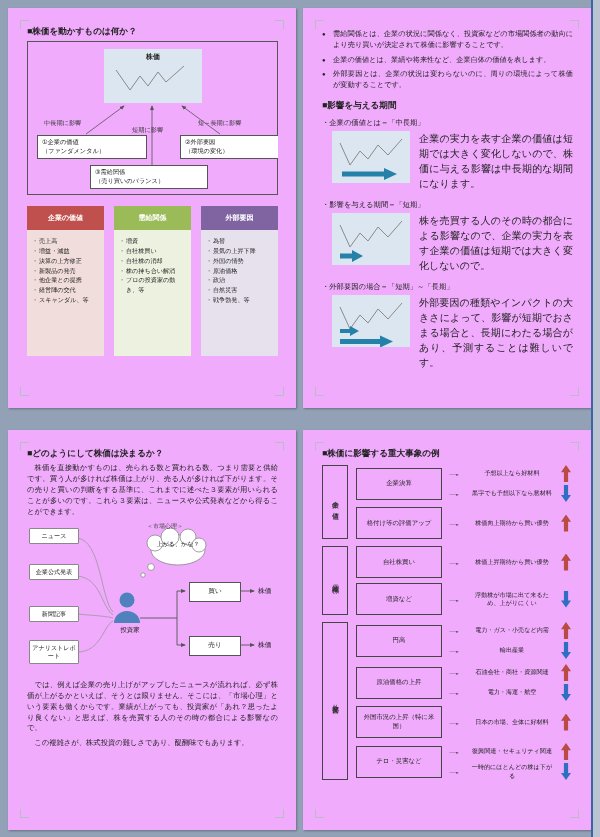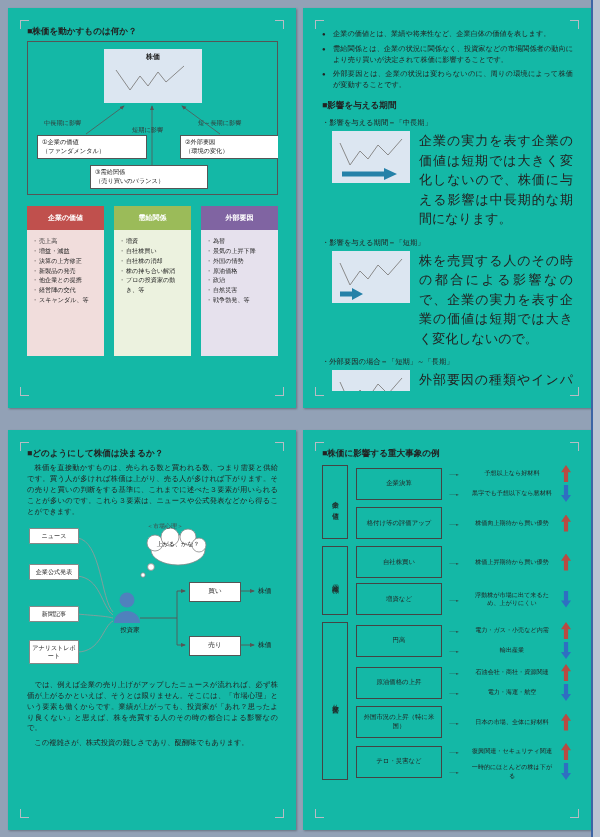--- a/index.html
+++ b/index.html
@@ -6,21 +6,21 @@
   body{
     width:600px;height:837px;position:relative;overflow:hidden;
     background:#92a1b6;
     font-family:"Liberation Sans","DejaVu Sans",sans-serif;
     color:#222;
   }
   .win-line{position:absolute;top:0;right:7px;width:2px;height:837px;background:#3c64a4;}
   .win-strip{position:absolute;top:0;right:0;width:7px;height:837px;background:#b9c3d2;}
 
   .page{
-    position:absolute;width:288px;height:400px;background:#14b8a6;
+    position:absolute;width:288px;height:400px;background:#f0abfc;
     box-shadow:1px 1px 2px rgba(0,0,0,.3);
   }
   #p1{left:8px;top:8px;}  #p2{left:303px;top:8px;}
   #p3{left:8px;top:430px;} #p4{left:303px;top:430px;}
 
   
   .cm{position:absolute;width:8px;height:8px;}
   .cm.tl{left:12px;top:12px;border-left:1px solid #b8bcc4;border-top:1px solid #b8bcc4;}
   .cm.tr{right:12px;top:12px;border-right:1px solid #b8bcc4;border-top:1px solid #b8bcc4;}
   .cm.bl{left:12px;bottom:12px;border-left:1px solid #b8bcc4;border-bottom:1px solid #b8bcc4;}
@@ -48,21 +48,21 @@
   .c-pur .hdr{background:#8064a2;} .c-pur .bod{background:#e6e1ed;}
 
   
   .blist{margin:4px 0 8px 0;}
   .blt{position:relative;padding-left:11px;font-size:7.2px;line-height:1.5;margin-bottom:4px;text-align:justify;}
   .blt::before{content:"●";position:absolute;left:0;top:1px;font-size:6px;color:#222;}
   .sec{margin-bottom:9px;}
   .seclbl{font-size:7.3px;margin-bottom:3px;}
   .secrow{display:flex;align-items:flex-start;}
   .thumb{margin-left:10px;flex:none;}
-  .sectxt{font-size:13px;line-height:1.5;margin-left:9px;width:158px;text-align:justify;}
+  .sectxt{font-size:10px;line-height:1.5;margin-left:9px;width:158px;text-align:justify;}
 
   
   .d3{position:relative;width:251px;height:152px;margin:4px 0 6px 0;}
   .src{position:absolute;left:2px;width:46px;border:1px solid #888;background:#fff;
        font-size:6.1px;line-height:1.3;text-align:center;padding:3px 1px;border-radius:1px;}
   .invlbl{position:absolute;left:80px;top:104px;width:46px;text-align:center;font-size:6.4px;}
   .bubcap{position:absolute;left:120px;top:0px;font-size:6px;color:#444;}
   .bubtxt{position:absolute;left:125px;top:18px;width:52px;text-align:center;font-size:6px;line-height:1.4;}
   .obox{position:absolute;left:162px;width:50px;height:18px;border:1px solid #555;background:#fff;
         display:flex;align-items:center;justify-content:center;font-size:6.6px;}
@@ -173,28 +173,28 @@
   </div>
 </div>
 
 <div class="page" id="p2">
   <div class="cm tl"></div>
   <div class="cm tr"></div>
   <div class="cm bl"></div>
   <div class="cm br"></div>
   <div class="content">
     <div class="blist">
+      <div class="blt">需給関係とは、企業の状況に関係なく、投資家などの市場関係者の動向により売り買いが決定されて株価に影響することです。</div>
       <div class="blt">企業の価値とは、業績や将来性など、企業自体の価値を表します。</div>
-      <div class="blt">需給関係とは、企業の状況に関係なく、投資家などの市場関係者の動向により売り買いが決定されて株価に影響することです。</div>
       <div class="blt">外部要因とは、企業の状況は変わらないのに、周りの環境によって株価が変動することです。</div>
     </div>
     <div class="h1" style="margin:7px 0 7px 0;">■影響を与える期間</div>
 
     <div class="sec">
-      <div class="seclbl">・影響を与える期間＝「中長期」</div>
+      <div class="seclbl">・企業の価値とは＝「中長期」</div>
       <div class="secrow">
         <svg class="thumb" width="78" height="52">
           <rect x="0" y="0" width="78" height="52" fill="#dce6f1"></rect>
           <polyline points="8,12 18,34 28,20 36,28 46,14 56,24 70,8" fill="none" stroke="#8a8a8a" stroke-width="1"></polyline>
           <path d="M10 40.5 h42 v-3.5 l13 6 l-13 6 v-3.5 h-42 z" fill="#2581a8"></path>
         </svg>
         <div class="sectxt">企業の実力を表す企業の価値は短期では大きく変化しないので、株価に与える影響は中長期的な期間になります。</div>
       </div>
     </div>
 

